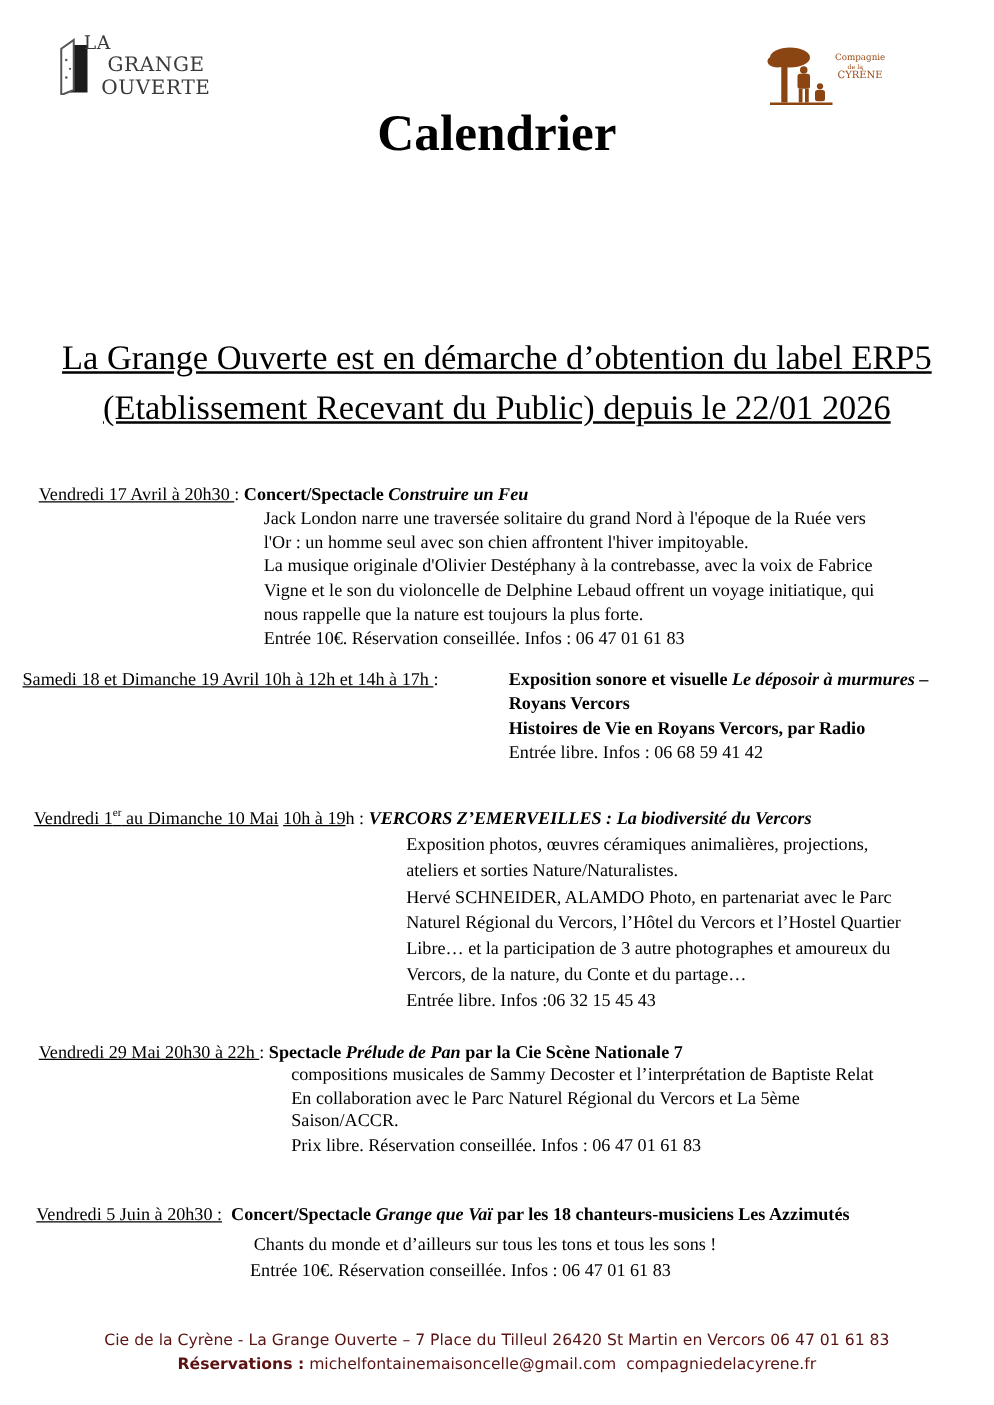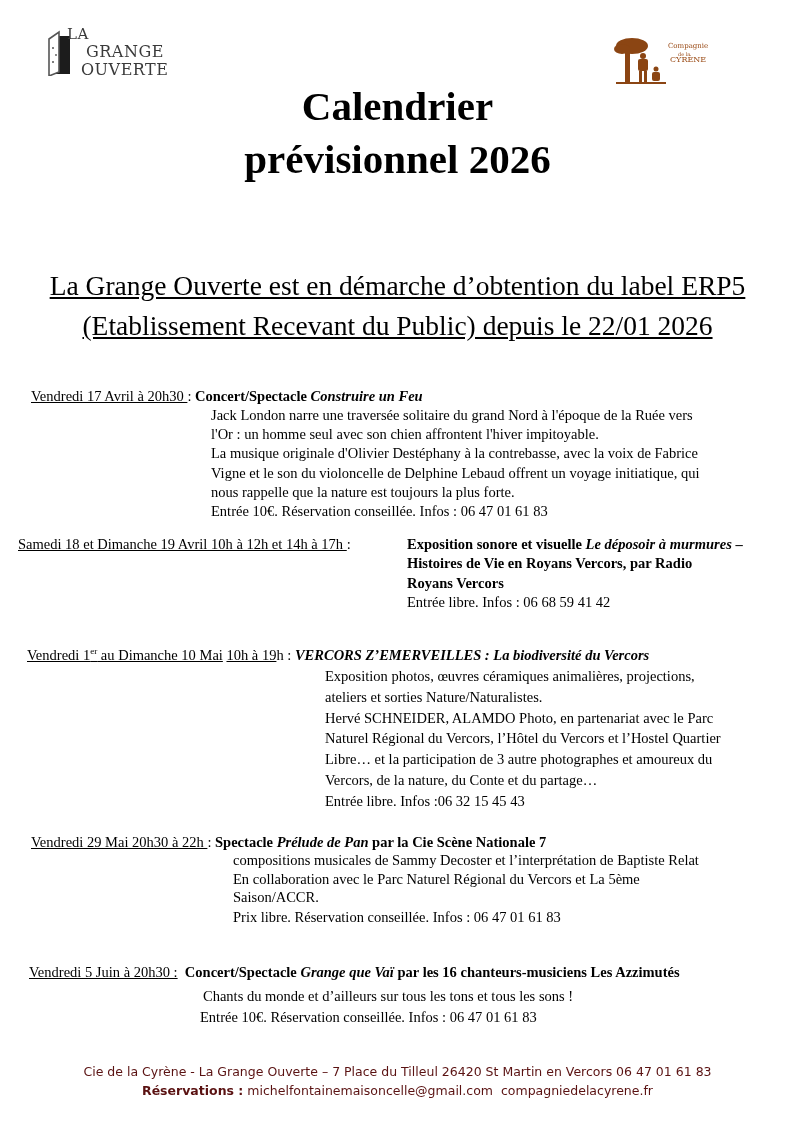--- a/index.html
+++ b/index.html
@@ -57,21 +57,20 @@
     <rect x="40" y="36" width="8" height="9" rx="2" fill="#8b4513"></rect>
     <rect x="4" y="46" width="50" height="2" fill="#8b4513"></rect>
   </svg>
   <span class="cy-text" style="top:6px;">Compagnie</span>
   <span class="cy-text" style="top:14px;left:66px;font-size:5px;">de la</span>
   <span class="cy-text" style="top:20px;left:58px;font-size:8px;">CYRÈNE</span>
 </div>
 
 <div class="abs title">
   <div>Calendrier</div>
-  <div>prévisionnel 2026</div>
 </div>
 
 <div class="abs subtitle">
   <div><span>La Grange Ouverte est en démarche d’obtention du label ERP5</span></div>
   <div><span>(Etablissement Recevant du Public) depuis le 22/01 2026</span></div>
 </div>
 
 <div class="abs ev" style="left:31px; top:387px;">
   <span class="date">Vendredi 17 Avril à 20h30 </span><span class="colon">: </span><span class="head">Concert/Spectacle </span><span class="head" style="font-style:italic;">Construire un Feu</span>
 </div>
@@ -84,22 +83,22 @@
   <div>Vigne et le son du violoncelle de Delphine Lebaud offrent un voyage initiatique, qui</div>
   <div>nous rappelle que la nature est toujours la plus forte.</div>
   <div>Entrée 10€. Réservation conseillée. Infos : 06 47 01 61 83</div>
 </div>
 
 <div class="abs ev" style="left:18px; top:535px;">
   <span class="date">Samedi 18 et Dimanche 19 Avril 10h à 12h et 14h à 17h </span><span class="colon">:</span>
 </div>
 <div class="abs desc" style="left:407px; top:535px; width:385px;">
   <div style="white-space:nowrap;"><span class="head">Exposition sonore et visuelle </span><span class="head" style="font-style:italic;">Le déposoir à murmures</span><span class="head"> –</span></div>
+  <div class="head">Royans Vercors</div>
   <div class="head">Histoires de Vie en Royans Vercors, par Radio</div>
-  <div class="head">Royans Vercors</div>
   <div>Entrée libre. Infos : 06 68 59 41 42</div>
 </div>
 
 <div class="abs ev" style="left:27px; top:646px;">
   <span class="date"><span>Vendredi 1</span><sup style="font-size:9px;line-height:0;">er</sup><span> au Dimanche 10 Mai</span></span>
   <span class="date">10h à 19</span><span>h : </span><span class="head" style="font-style:italic;">VERCORS Z’EMERVEILLES : La biodiversité du Vercors</span>
 </div>
 <div class="abs desc" style="left:325px; top:666px; line-height:20.8px;">
   <div>Exposition photos, œuvres céramiques animalières, projections,</div>
   <div>ateliers et sorties Nature/Naturalistes.</div>
@@ -114,21 +113,21 @@
   <span class="date">Vendredi 29 Mai 20h30 à 22h </span><span class="colon">: </span><span class="head">Spectacle </span><span class="head" style="font-style:italic;">Prélude de Pan</span><span class="head"> par la Cie Scène Nationale 7</span>
 </div>
 <div class="abs desc" style="left:233px; top:851px; line-height:18.5px;">
   <div>compositions musicales de Sammy Decoster et l’interprétation de Baptiste Relat</div>
   <div>En collaboration avec le Parc Naturel Régional du Vercors et La 5ème</div>
   <div>Saison/ACCR.</div>
   <div style="margin-top:1px;">Prix libre. Réservation conseillée. Infos : 06 47 01 61 83</div>
 </div>
 
 <div class="abs ev" style="left:29px; top:963px;">
-  <span class="date">Vendredi 5 Juin à 20h30 :</span><span class="colon">  </span><span class="head">Concert/Spectacle </span><span class="head" style="font-style:italic;">Grange que Vaï</span><span class="head"> par les 16 chanteurs-musiciens Les Azzimutés</span>
+  <span class="date">Vendredi 5 Juin à 20h30 :</span><span class="colon">  </span><span class="head">Concert/Spectacle </span><span class="head" style="font-style:italic;">Grange que Vaï</span><span class="head"> par les 18 chanteurs-musiciens Les Azzimutés</span>
 </div>
 <div class="abs desc" style="left:203px; top:986px; line-height:21px;">
   <div>Chants du monde et d’ailleurs sur tous les tons et tous les sons !</div>
   <div style="margin-left:-3px;">Entrée 10€. Réservation conseillée. Infos : 06 47 01 61 83</div>
 </div>
 
 <div class="abs footer" style="top:1062px;">
   <div>Cie de la Cyrène - La Grange Ouverte – 7 Place du Tilleul 26420 St Martin en Vercors  06 47 01 61 83</div>
   <div><b>Réservations :</b><span> michelfontainemaisoncelle@gmail.com</span><span style="white-space:pre;">  compagniedelacyrene.fr</span></div>
 </div>

